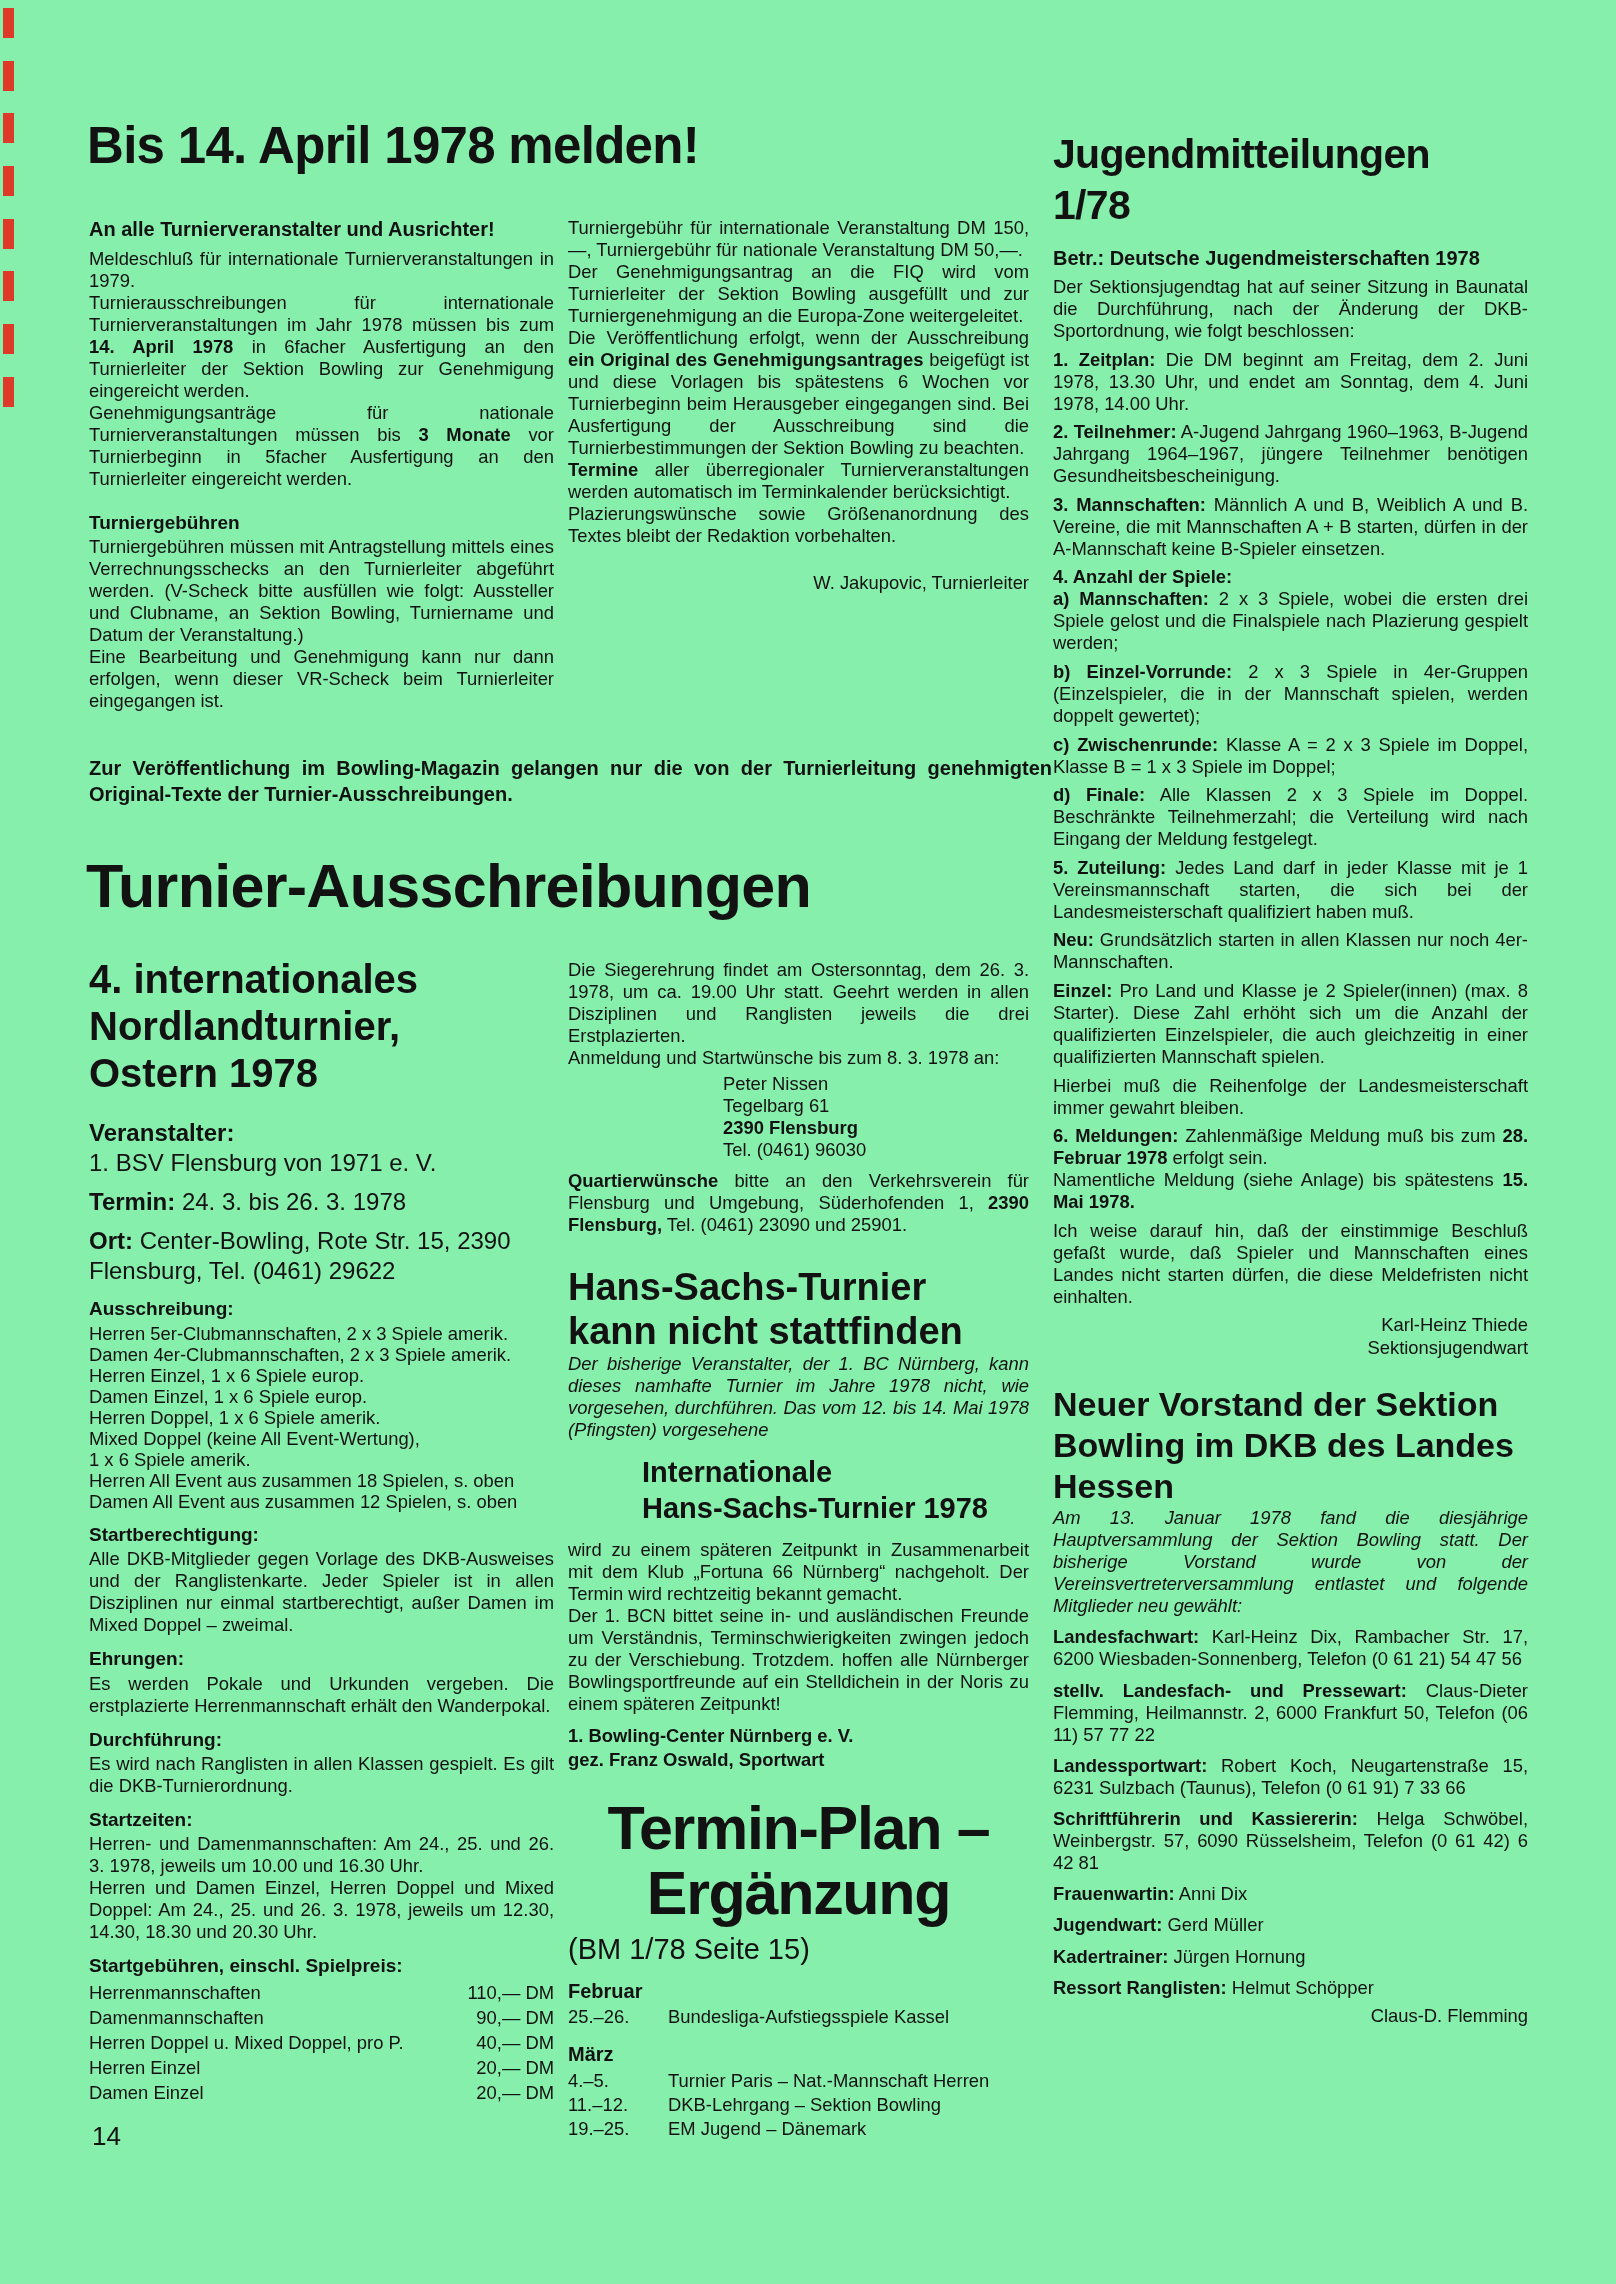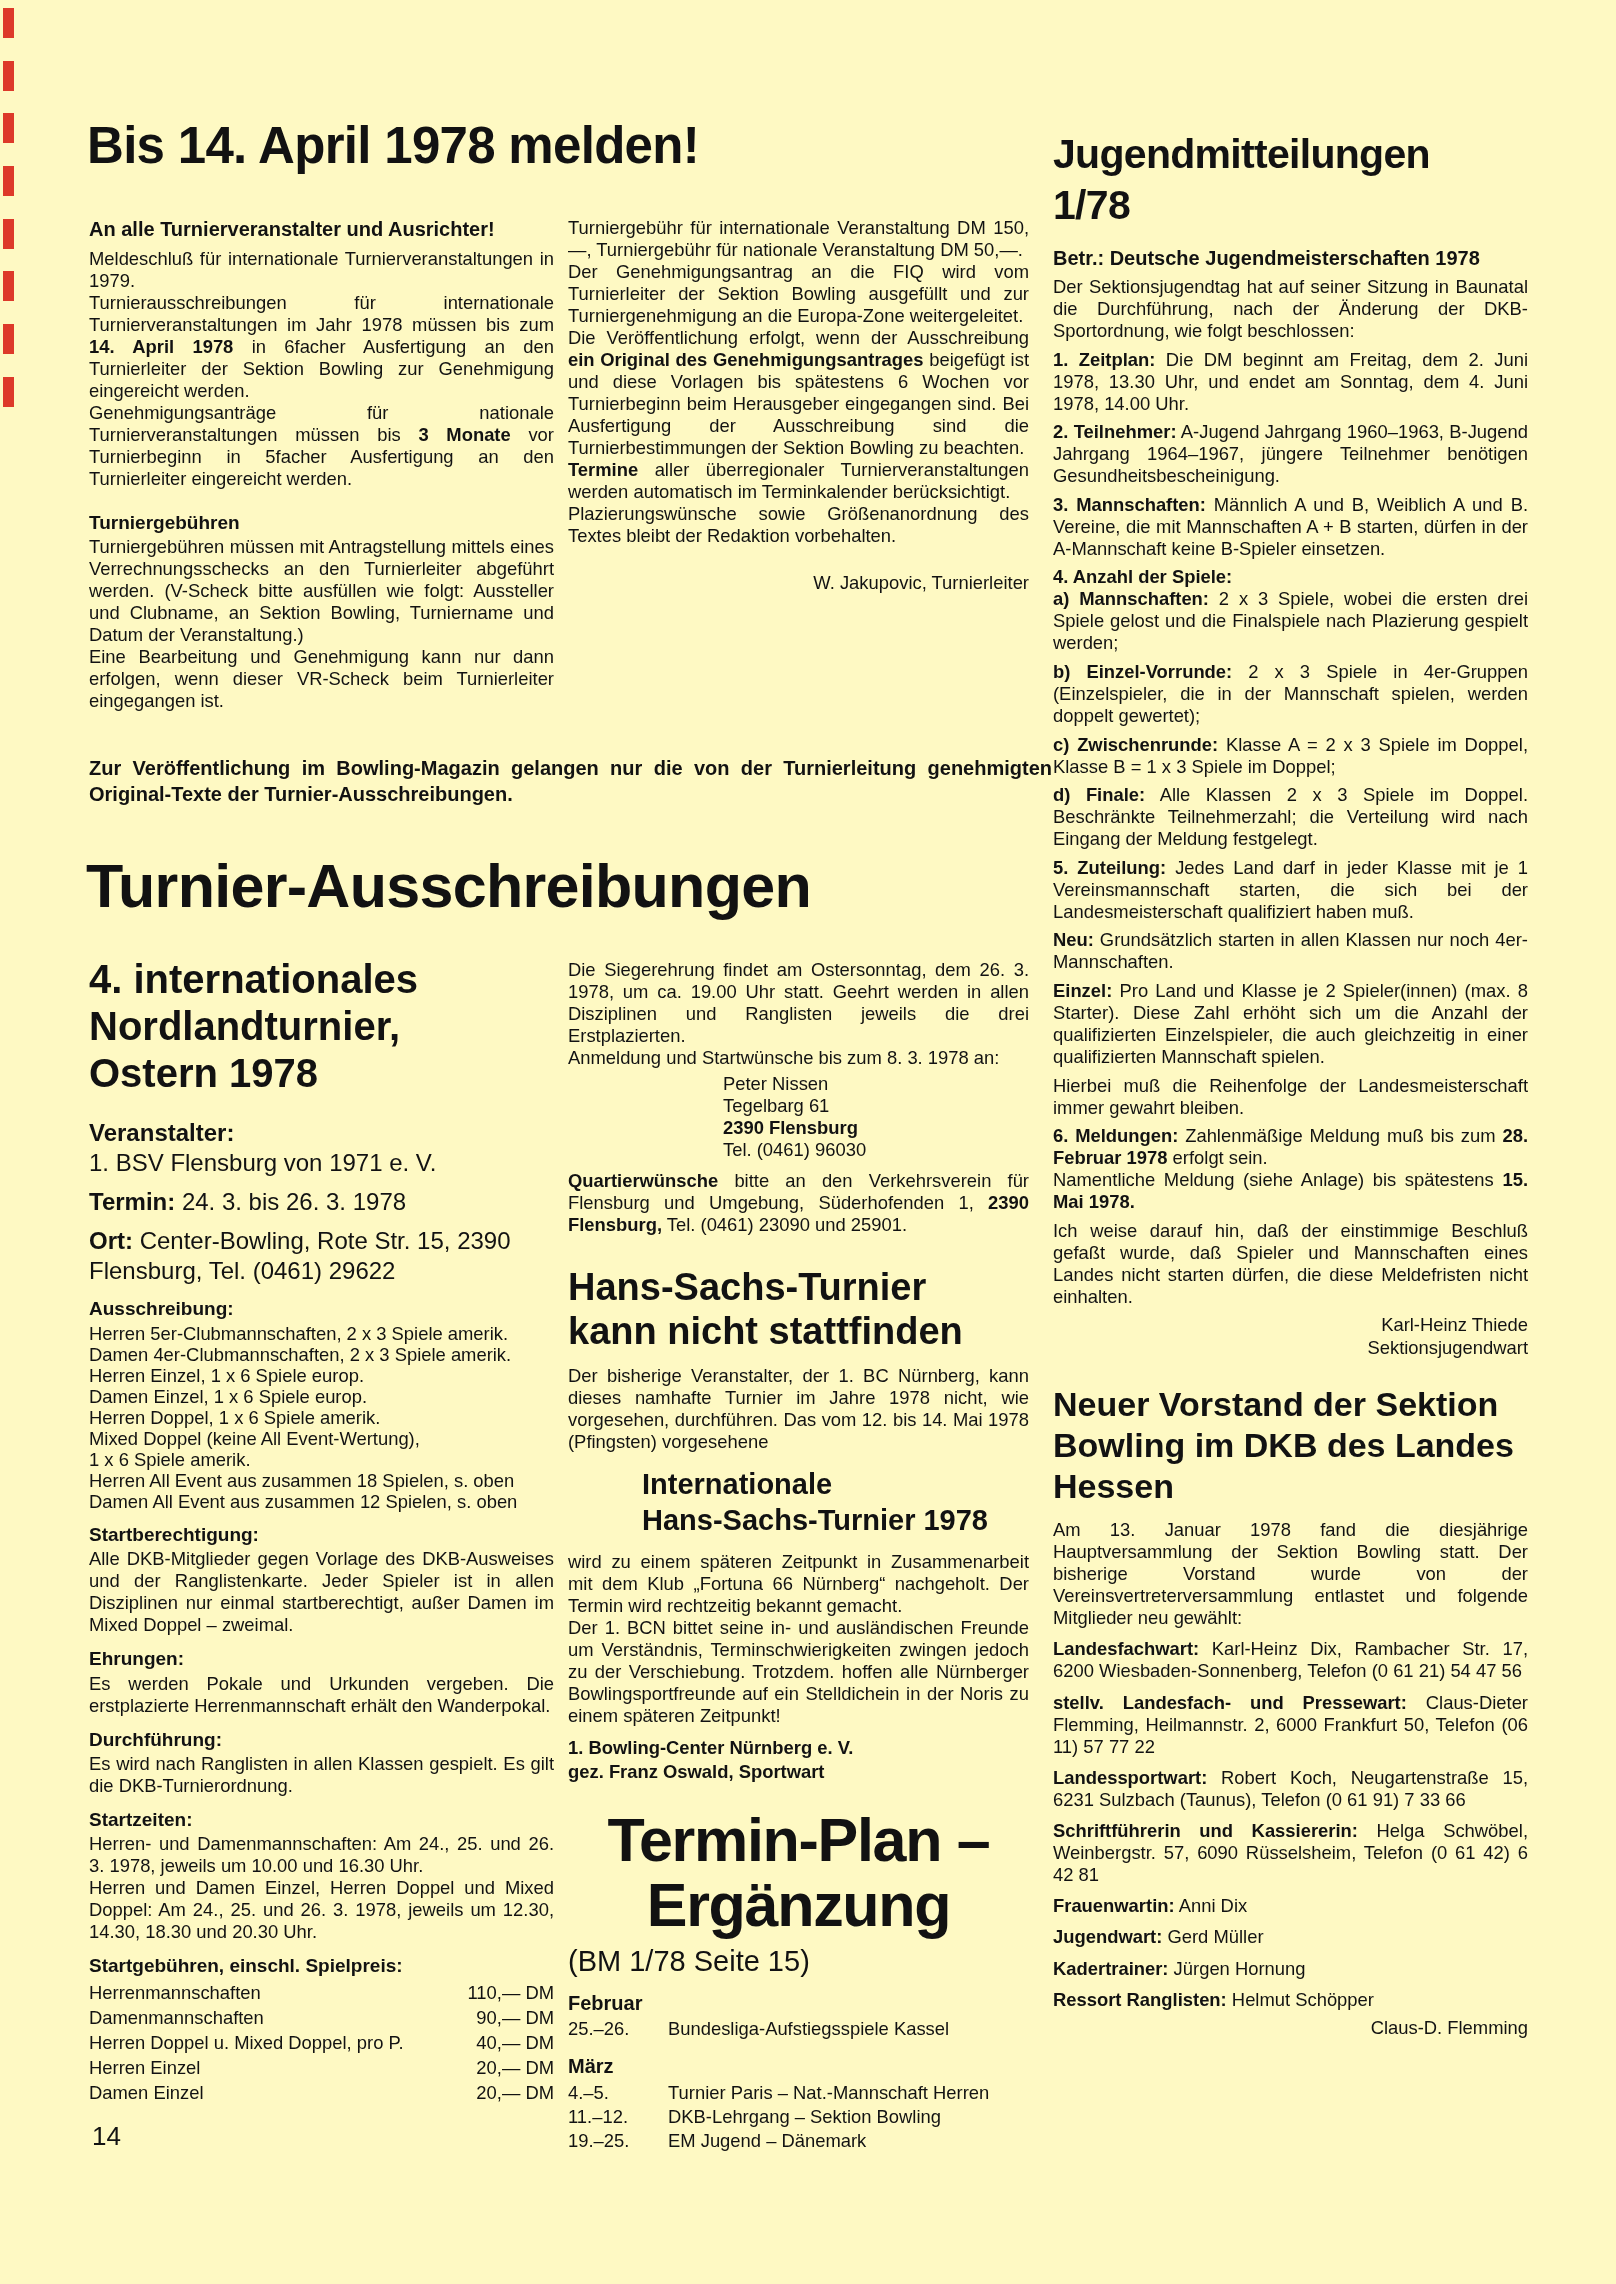--- a/index.html
+++ b/index.html
@@ -1,20 +1,20 @@
 <!DOCTYPE html>
 <html style="font-size:10.5px"><head>
 <meta charset="utf-8">
 <style>
   html,body{margin:0;padding:0;background:#9a9a9a;}
   .page{
     position:relative;
     width:1616px;
     height:2284px;
-    background:#fef9c3;
+    background:#86efac;
     color:#121212;
     font-family:"Liberation Sans","DejaVu Sans",sans-serif;
     overflow:hidden;
   }
   .col{position:absolute;}
   .pre{white-space:pre-line;}
   .bold{font-weight:700;}
 
   
   .mark{position:absolute;left:2.6px;width:11.2px;height:30px;background:#dd3a2a;}
@@ -42,21 +42,21 @@
   .midline.gap{margin-top:9.2px;}
   .li{font-size:18.4px;line-height:21px;}
   .fee-row{display:flex;justify-content:space-between;font-size:18.4px;line-height:25px;}
   .fee-value{white-space:nowrap;}
 
   
   .mid2{left:568px;top:959px;width:461px;}
   .address{margin:4px 0 6.6px 155px;font-size:18.4px;line-height:22px;}
   .qmargin{margin-top:9.2px;}
   .h-section{font-size:38px;line-height:44px;font-weight:700;margin:29px 0 0 0;}
-  .mt{margin-top:12px;}
+  .mt{font-style:italic;}
   .hs-sub{font-size:29px;line-height:36px;font-weight:700;margin:13px 0 13px 0;padding-left:74px;}
   .sigblock{margin-top:9.2px;font-size:18.4px;line-height:24px;}
   .h-termin{font-size:61px;line-height:65px;font-weight:700;letter-spacing:-1.3px;margin:24px 0 0 0;text-align:center;}
   .t-sub{font-size:29px;line-height:34px;margin-top:5.3px;}
   .month{font-size:20px;line-height:24px;font-weight:700;margin:13px 0 2.6px 0;}
   .t-row{display:flex;font-size:18.4px;line-height:24px;}
   .t-date{width:100px;flex:none;}
 
   
   .right2{left:1053px;top:129px;width:475px;}

